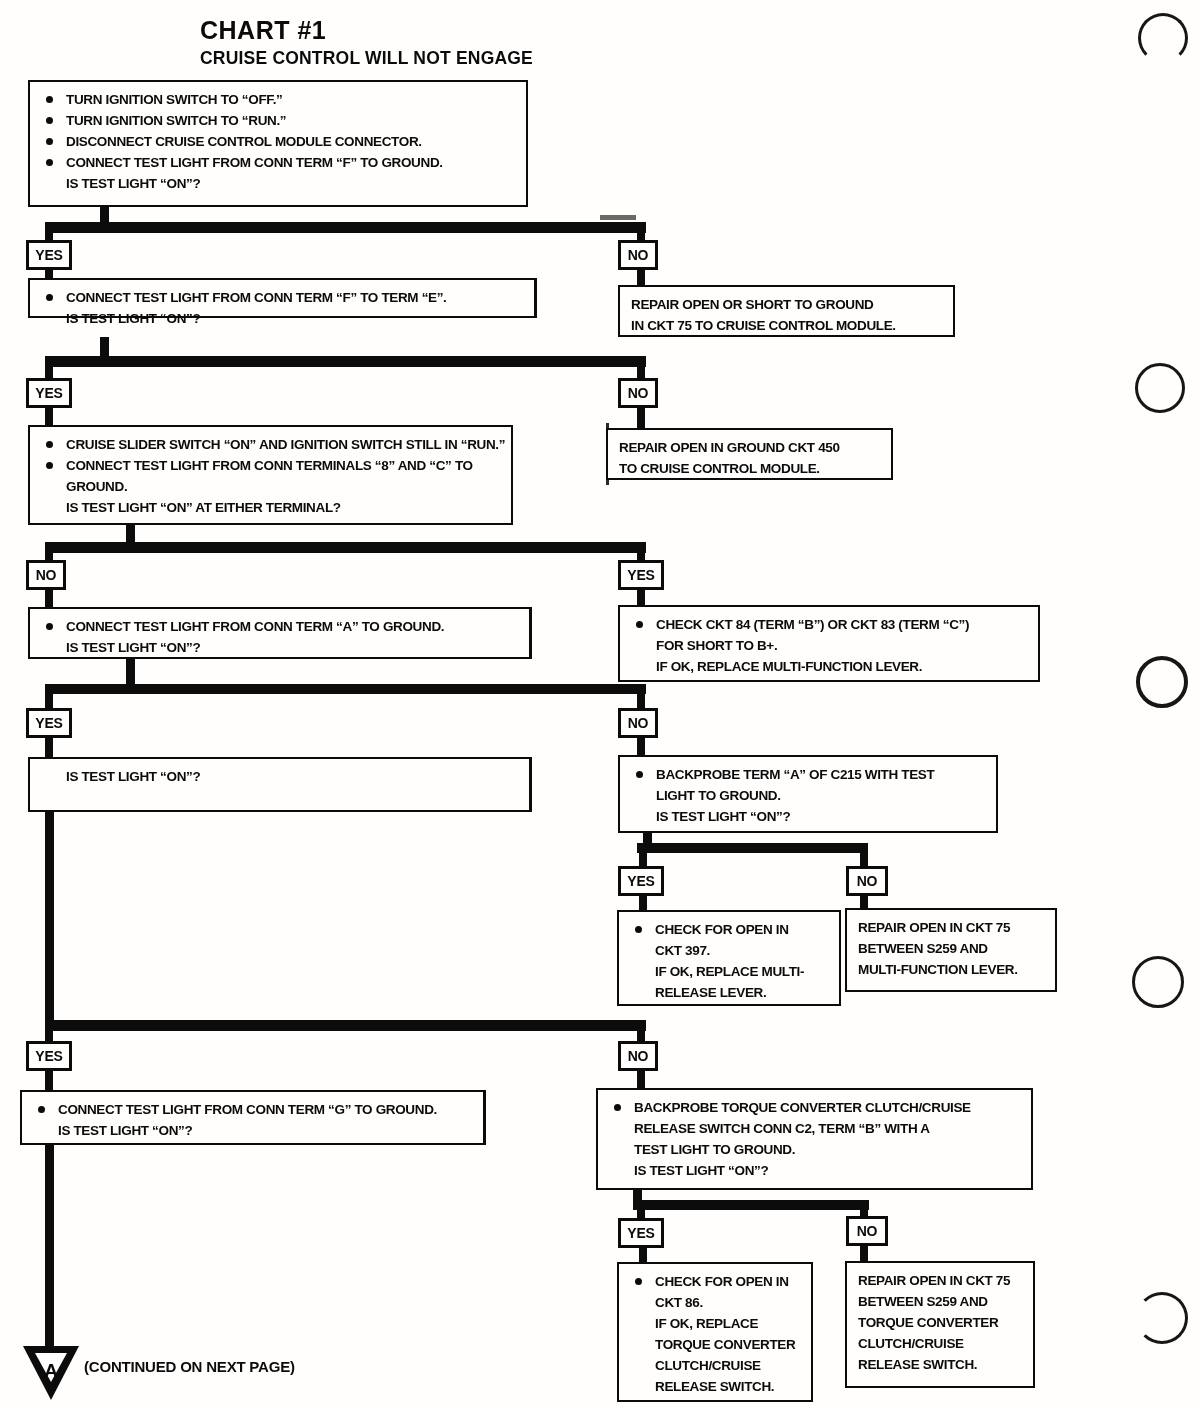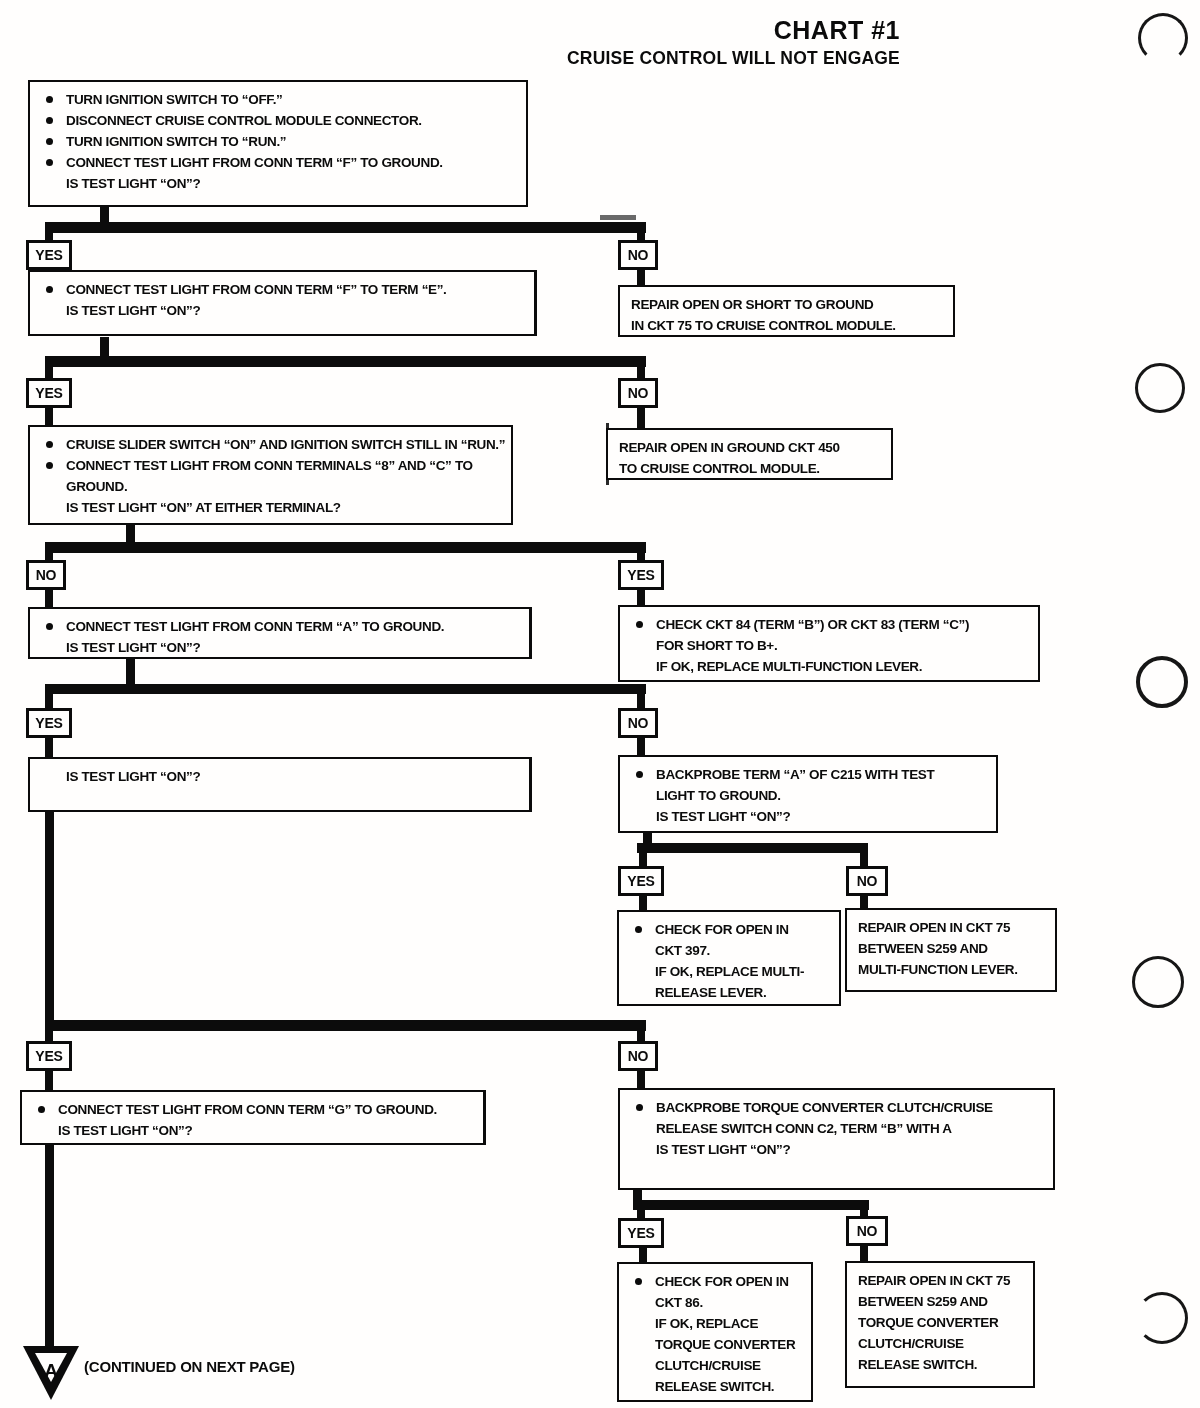--- a/index.html
+++ b/index.html
@@ -1,18 +1,18 @@
 <!DOCTYPE html>
 <html><head>
 <meta charset="utf-8">
 <style>
   html,body{margin:0;padding:0;background:#ffffff;}
   #page{position:relative;width:1200px;height:1408px;background:#fffefd;overflow:hidden;
         font-family:"Liberation Sans","DejaVu Sans",sans-serif;color:#0b0b0b;}
-  .titleblock{position:absolute;left:200px;top:16px;width:700px;text-align:right;}
+  .titleblock{position:absolute;left:200px;top:16px;width:700px;text-align:left;}
   .titleblock h1{margin:0;font-size:25px;font-weight:bold;letter-spacing:.5px;}
   .titleblock h2{margin:3px 0 0 0;font-size:17.5px;font-weight:bold;letter-spacing:.2px;}
   .box{position:absolute;background:#fffefd;border:2px solid #0b0b0b;box-sizing:border-box;
        padding:7px 6px 5px 11px;z-index:3;}
   .line{display:flex;align-items:flex-start;font-size:13.5px;font-weight:bold;
         letter-spacing:-0.35px;line-height:21px;white-space:nowrap;}
   .dot{width:7px;height:7px;border-radius:50%;background:#0b0b0b;margin:7px 13px 0 5px;flex:none;}
   .line.ind{padding-left:25px;}
   .lbl{position:absolute;background:#fffefd;border:3px solid #0b0b0b;box-sizing:border-box;
        z-index:3;display:flex;align-items:center;justify-content:center;
@@ -87,39 +87,39 @@
   <div class="artifact" style="left:600px;top:215px;width:36px;height:5px;opacity:.7;"></div>
   <div class="artifact" style="left:606px;top:423px;width:3px;height:62px;"></div>
 
   <div class="box" style="left:28px;top:80px;width:500px;height:127px;">
       <div class="line">
         <span class="dot"></span>
         <span class="txt">TURN IGNITION SWITCH TO “OFF.”</span>
       </div>
       <div class="line">
         <span class="dot"></span>
+        <span class="txt">TURN IGNITION SWITCH TO “RUN.”</span>
+      </div>
+      <div class="line">
+        <span class="dot"></span>
         <span class="txt">DISCONNECT CRUISE CONTROL MODULE CONNECTOR.</span>
-      </div>
-      <div class="line">
-        <span class="dot"></span>
-        <span class="txt">TURN IGNITION SWITCH TO “RUN.”</span>
       </div>
       <div class="line">
         <span class="dot"></span>
         <span class="txt">CONNECT TEST LIGHT FROM CONN TERM “F” TO GROUND.</span>
       </div>
       <div class="line ind">
         <span class="txt">IS TEST LIGHT “ON”?</span>
       </div>
     </div>
 
   <div class="lbl" style="left:26px;top:240px;width:46px;height:30px;">YES</div>
   <div class="lbl" style="left:618px;top:240px;width:40px;height:30px;">NO</div>
 
-  <div class="box" style="left:28px;top:270px;width:509px;height:66px;border-right-width:3px;">
+  <div class="box" style="left:28px;top:278px;width:509px;height:40px;border-right-width:3px;">
       <div class="line">
         <span class="dot"></span>
         <span class="txt">CONNECT TEST LIGHT FROM CONN TERM “F” TO TERM “E”.</span>
       </div>
       <div class="line ind">
         <span class="txt">IS TEST LIGHT “ON”?</span>
       </div>
     </div>
   <div class="box" style="left:618px;top:285px;width:337px;height:52px;">
       <div class="line">
@@ -239,27 +239,30 @@
 
   <div class="box" style="left:20px;top:1090px;width:466px;height:55px;border-right-width:3px;">
       <div class="line">
         <span class="dot"></span>
         <span class="txt">CONNECT TEST LIGHT FROM CONN TERM “G” TO GROUND.</span>
       </div>
       <div class="line ind">
         <span class="txt">IS TEST LIGHT “ON”?</span>
       </div>
     </div>
-  <div class="box" style="left:618px;top:1088px;width:437px;height:102px;">
+  <div class="box" style="left:596px;top:1088px;width:437px;height:102px;">
       <div class="line">
         <span class="dot"></span>
         <span class="txt">BACKPROBE TORQUE CONVERTER CLUTCH/CRUISE</span>
       </div>
       <div class="line ind">
         <span class="txt">RELEASE SWITCH CONN C2, TERM “B” WITH A</span>
+      </div>
+      <div class="line ind">
+        <span class="txt">TEST LIGHT TO GROUND.</span>
       </div>
       <div class="line ind">
         <span class="txt">IS TEST LIGHT “ON”?</span>
       </div>
     </div>
 
   <div class="lbl" style="left:618px;top:1218px;width:46px;height:30px;">YES</div>
   <div class="lbl" style="left:846px;top:1216px;width:42px;height:30px;">NO</div>
 
   <div class="box" style="left:617px;top:1262px;width:196px;height:140px;">

